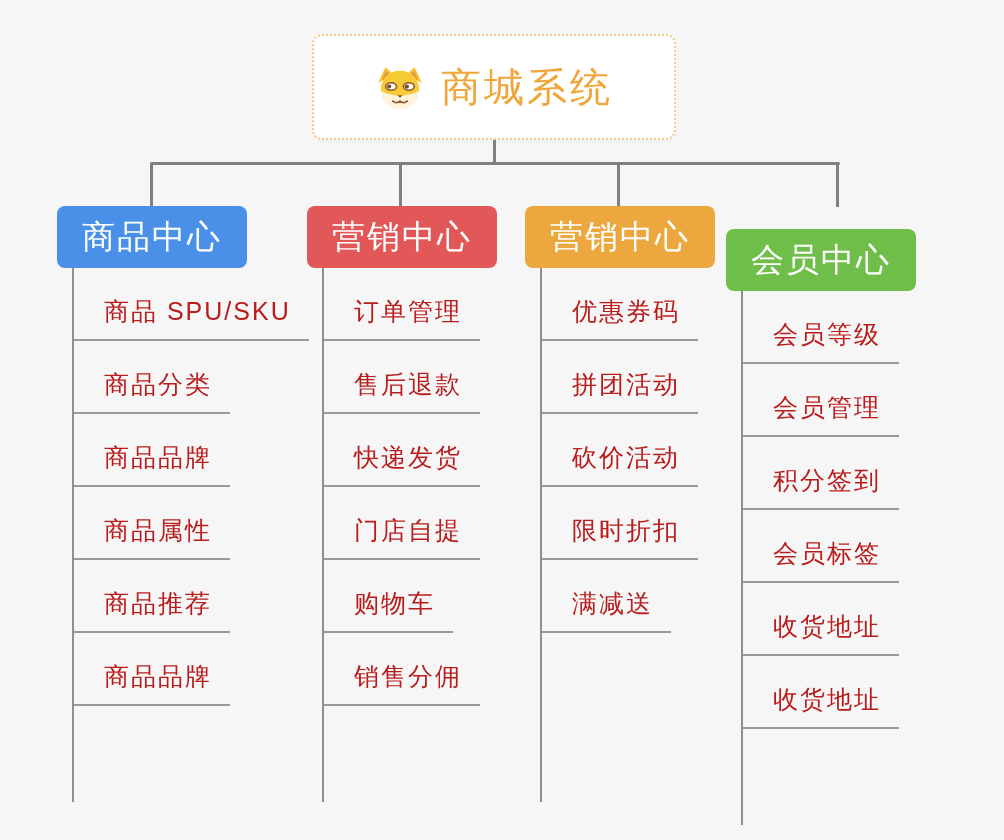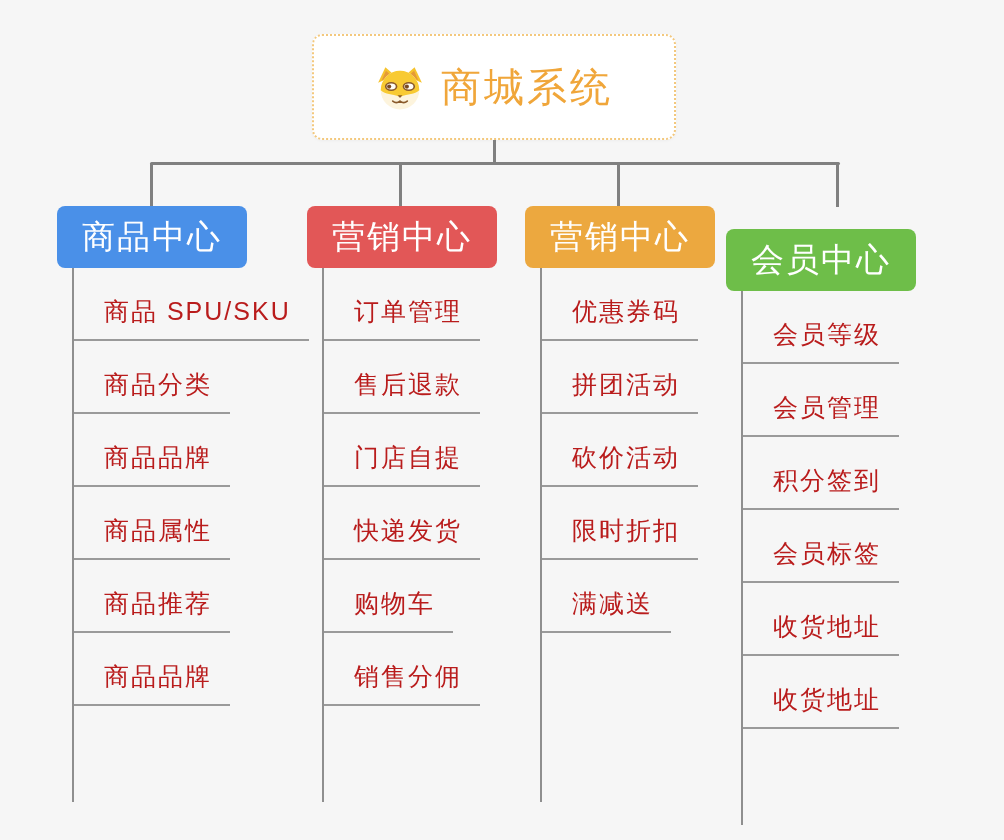--- a/index.html
+++ b/index.html
@@ -137,22 +137,22 @@
           <div class="child">商品属性</div>
           <div class="child">商品推荐</div>
           <div class="child">商品品牌</div>
         </div>
       </div>
       <div class="branch">
         <div class="branch-header" style="background: rgb(226, 87, 87);">营销中心</div>
         <div class="children">
           <div class="child">订单管理</div>
           <div class="child">售后退款</div>
+          <div class="child">快递发货</div>
           <div class="child">门店自提</div>
-          <div class="child">快递发货</div>
           <div class="child">购物车</div>
           <div class="child">销售分佣</div>
         </div>
       </div>
       <div class="branch">
         <div class="branch-header" style="background: rgb(236, 168, 63);">营销中心</div>
         <div class="children">
           <div class="child">优惠券码</div>
           <div class="child">拼团活动</div>
           <div class="child">砍价活动</div>

